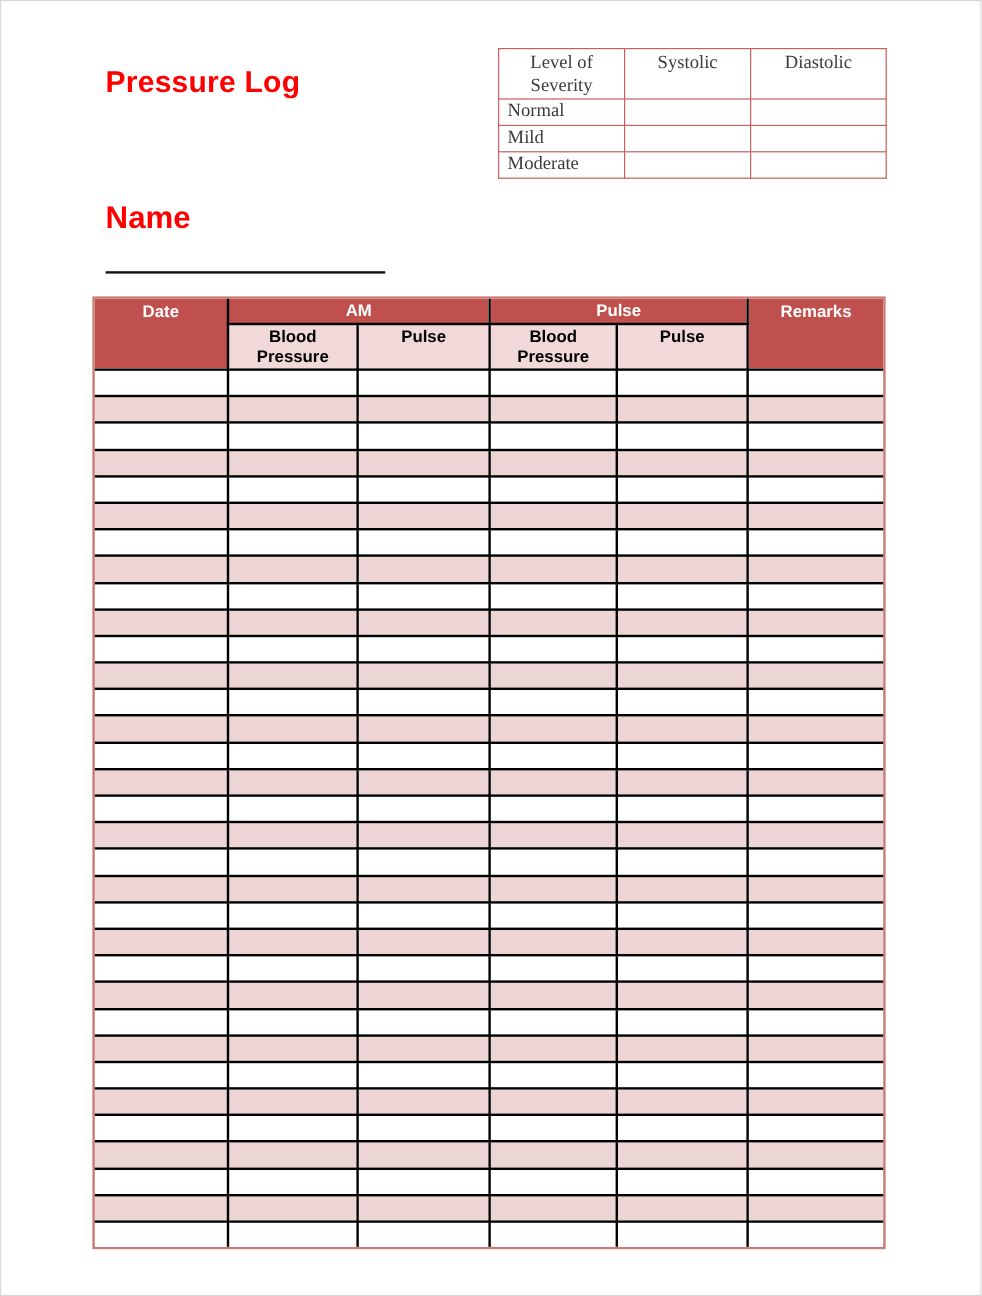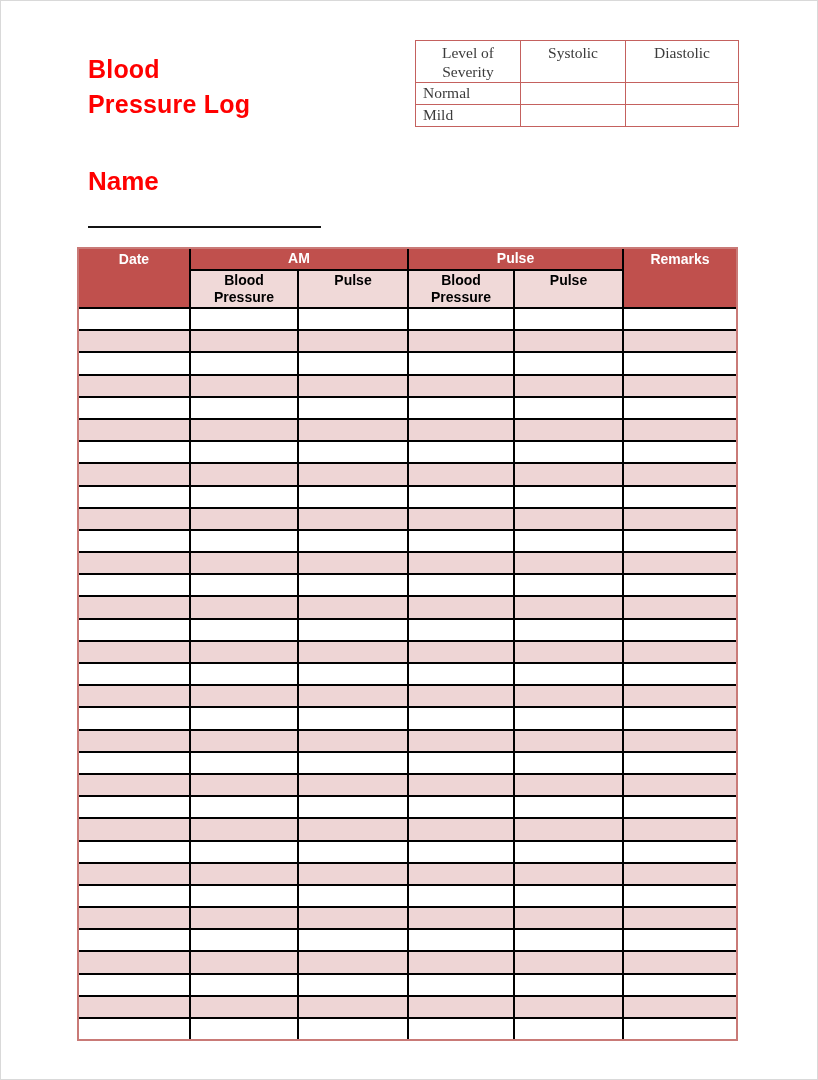--- a/index.html
+++ b/index.html
@@ -88,21 +88,20 @@
   }
   .log tbody td { height:20.2px; background:#ffffff; }
   .log tbody tr.stripe td { background:#eed5d5; }
 </style>
 </head>
 <body>
 
 <div class="page-border"></div>
 
 <div class="title">
-  <div>Blood</div>
   <div>Pressure Log</div>
 </div>
 
 <table class="severity">
   <colgroup>
       <col style="width:105px">
       <col style="width:105px">
       <col style="width:113px">
     </colgroup>
   <thead>
@@ -113,20 +112,25 @@
     </tr>
   </thead>
   <tbody>
     <tr>
       <td>Normal</td>
       <td></td>
       <td></td>
     </tr>
     <tr>
       <td>Mild</td>
+      <td></td>
+      <td></td>
+    </tr>
+    <tr>
+      <td>Moderate</td>
       <td></td>
       <td></td>
     </tr>
   </tbody>
 </table>
 
 <div class="name-label">Name</div>
 <div class="name-underline"></div>
 
 <div class="log-wrap">

